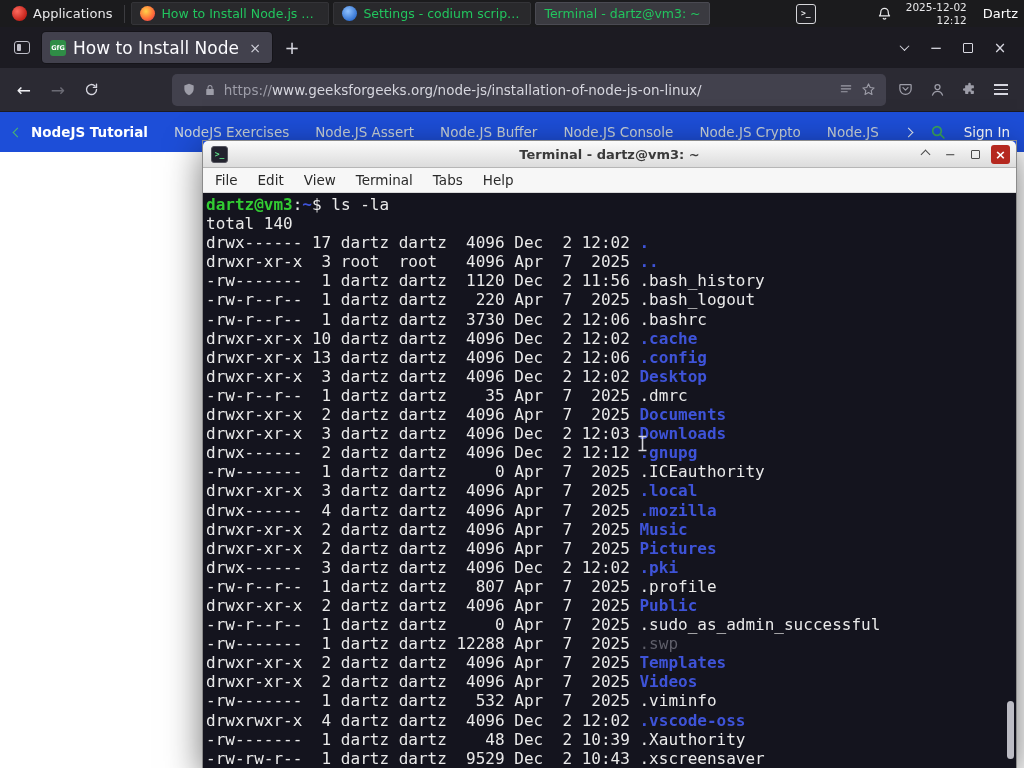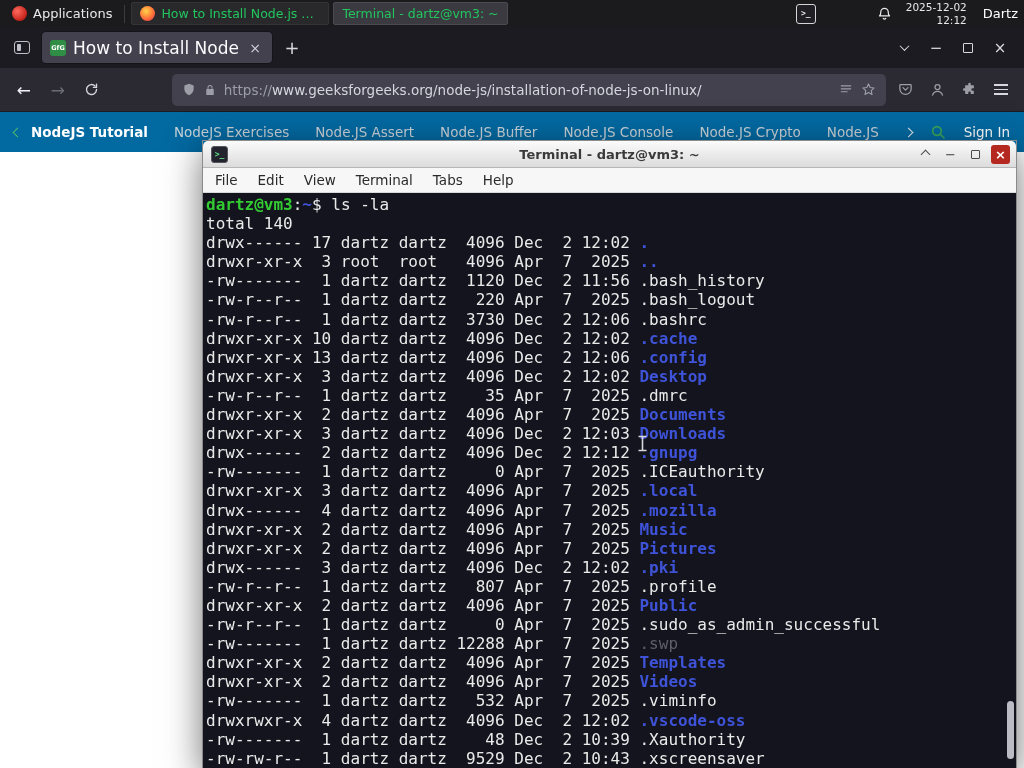--- a/index.html
+++ b/index.html
@@ -50,21 +50,21 @@
   .navbtn.dim { color:#6b6b75; }
   .urlbar { margin-left:62px; width:717px; height:32px; background:#42414d; border-radius:5px; display:flex; align-items:center; padding:0 10px; gap:8px; }
   .url-text { flex:1; font-size:13.5px; color:#d6d6de; white-space:nowrap; overflow:hidden; }
   .url-text .proto { color:#9d9da8; }
   .nav-spacer { flex:1; }
   .icobtn { width:30px; height:30px; display:flex; align-items:center; justify-content:center; border-radius:4px; }
   .hamburger { display:flex; flex-direction:column; gap:3px; }
   .hamburger i { display:block; width:14px; height:1.8px; background:#d7d7e0; }
 
   
-  .gfg-nav { height:40px; background:#0369a1; display:flex; align-items:center; padding:0 14px; gap:24px; color:#c9d2d8; font-size:13.5px; white-space:nowrap; overflow:hidden; }
+  .gfg-nav { height:40px; background:#1d4ed8; display:flex; align-items:center; padding:0 14px; gap:24px; color:#c9d2d8; font-size:13.5px; white-space:nowrap; overflow:hidden; }
   .gfg-chevl { color:#4cb96b; margin-right:-14px; }
   .gfg-items { display:flex; align-items:center; gap:26px; overflow:hidden; flex:1; }
   .gfg-item.current { color:#fff; font-weight:700; }
   .gfg-right { display:flex; align-items:center; gap:18px; margin-left:auto; }
   .gfg-chevr { color:#e8eef1; }
   .gfg-signin { color:#fff; font-size:13.5px; }
   .page-blank { height:506px; background:#ffffff; }
 
   
   .terminal { position:absolute; left:202px; top:140px; width:815px; height:628px; box-shadow:0 10px 34px rgba(0,0,0,.55); border:1px solid #8b8b8b; border-bottom:none; }
@@ -97,20 +97,24 @@
     <div class="apps-btn">
       <span class="apps-ico"></span>
       <span>Applications</span>
     </div>
     <div class="tb-sep"></div>
     <div class="tb-winlist">
         <div class="tb-win">
           <span class="tb-ico firefox"></span>
           <span class="tb-lbl">How to Install Node.js o...</span>
         </div>
+        <div class="tb-win">
+          <span class="tb-ico settings"></span>
+          <span class="tb-lbl">Settings - codium script...</span>
+        </div>
         <div class="tb-win active">
           <span class="tb-lbl">Terminal - dartz@vm3: ~</span>
         </div>
       </div>
     <div class="tray-icon">
         <span>&gt;_</span>
       </div>
     <div class="bell">
       <svg width="15" height="16" viewBox="0 0 24 24" fill="none" stroke="#e8e8ea" stroke-width="2" stroke-linecap="round" stroke-linejoin="round">
           <path d="M6 9a6 6 0 1 1 12 0c0 5 2 6 2 6H4s2-1 2-6"></path>

